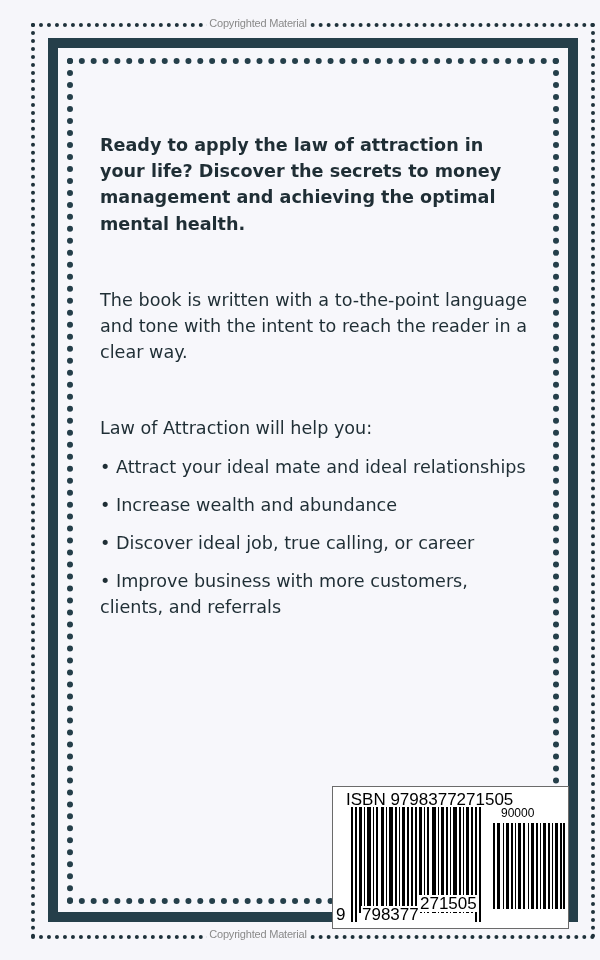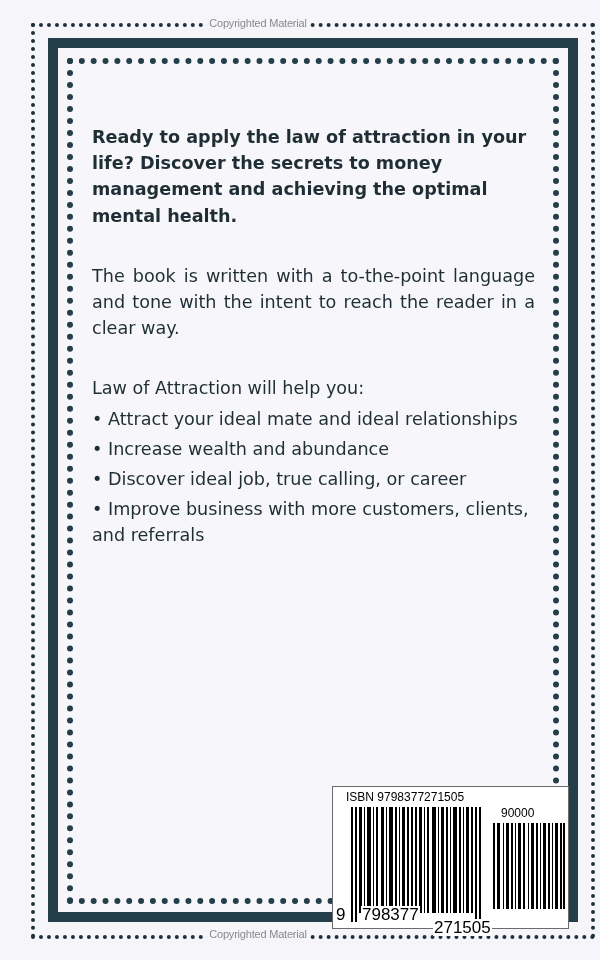--- a/index.html
+++ b/index.html
@@ -33,52 +33,52 @@
   }
   .inner-dots {
     position: absolute; left: 67px; top: 58px; width: 492px; height: 846px;
     box-sizing: border-box;
     border: 6px dotted #253f4a;
   }
   .content {
     position: absolute; left: 88px; top: 120px; width: 451px;
     font-size: 17.6px; line-height: 26.2px;
   }
-  .content p { margin: 4px; }
+  .content p { margin: 12px; }
   .bold { font-weight: bold; }
   .justify { text-align: justify; }
   .gap { height: 26px; }
   .italic { font-style: italic; }
 
   .isbn-box {
     position: absolute; left: 332px; top: 786px; width: 237px; height: 143px;
     box-sizing: border-box;
     background: #ffffff;
     border: 1px solid #6b6b6b;
     z-index: 6;
     font-family: "Liberation Sans", sans-serif;
   }
   .isbn-label {
-    position: absolute; left: 13px; top: 3px; font-size: 12px; color: #000;
+    position: absolute; left: 13px; top: 3px; font-size: 17px; color: #000;
   }
   .price-label {
     position: absolute; left: 168px; top: 19px; font-size: 12px; color: #000;
   }
   .barcode-main {
     position: absolute; left: 18px; top: 20px; width: 130px; height: 115px;
   }
   .barcode-supp {
     position: absolute; left: 160px; top: 36px; width: 72px; height: 86px;
   }
   .bar-digits {
     position: absolute; font-size: 17px; color: #000; background: #fff; line-height: 17px;
   }
   .d-first { left: 3px; top: 119px; background: transparent; }
   .d-left { left: 28px; top: 119px; padding: 0 1px; }
-  .d-right { left: 86px; top: 132px; padding: 0 1px; margin-left: 14px; }
+  .d-right { left: 86px; top: 108px; padding: 0 1px; }
 </style>
 </head>
 <body>
 
 <div class="watermark wm-top"><span>Copyrighted Material</span></div>
 <div class="outer-dots"></div>
 <div class="frame"></div>
 <div class="inner-dots"></div>
 
 <div class="content">

